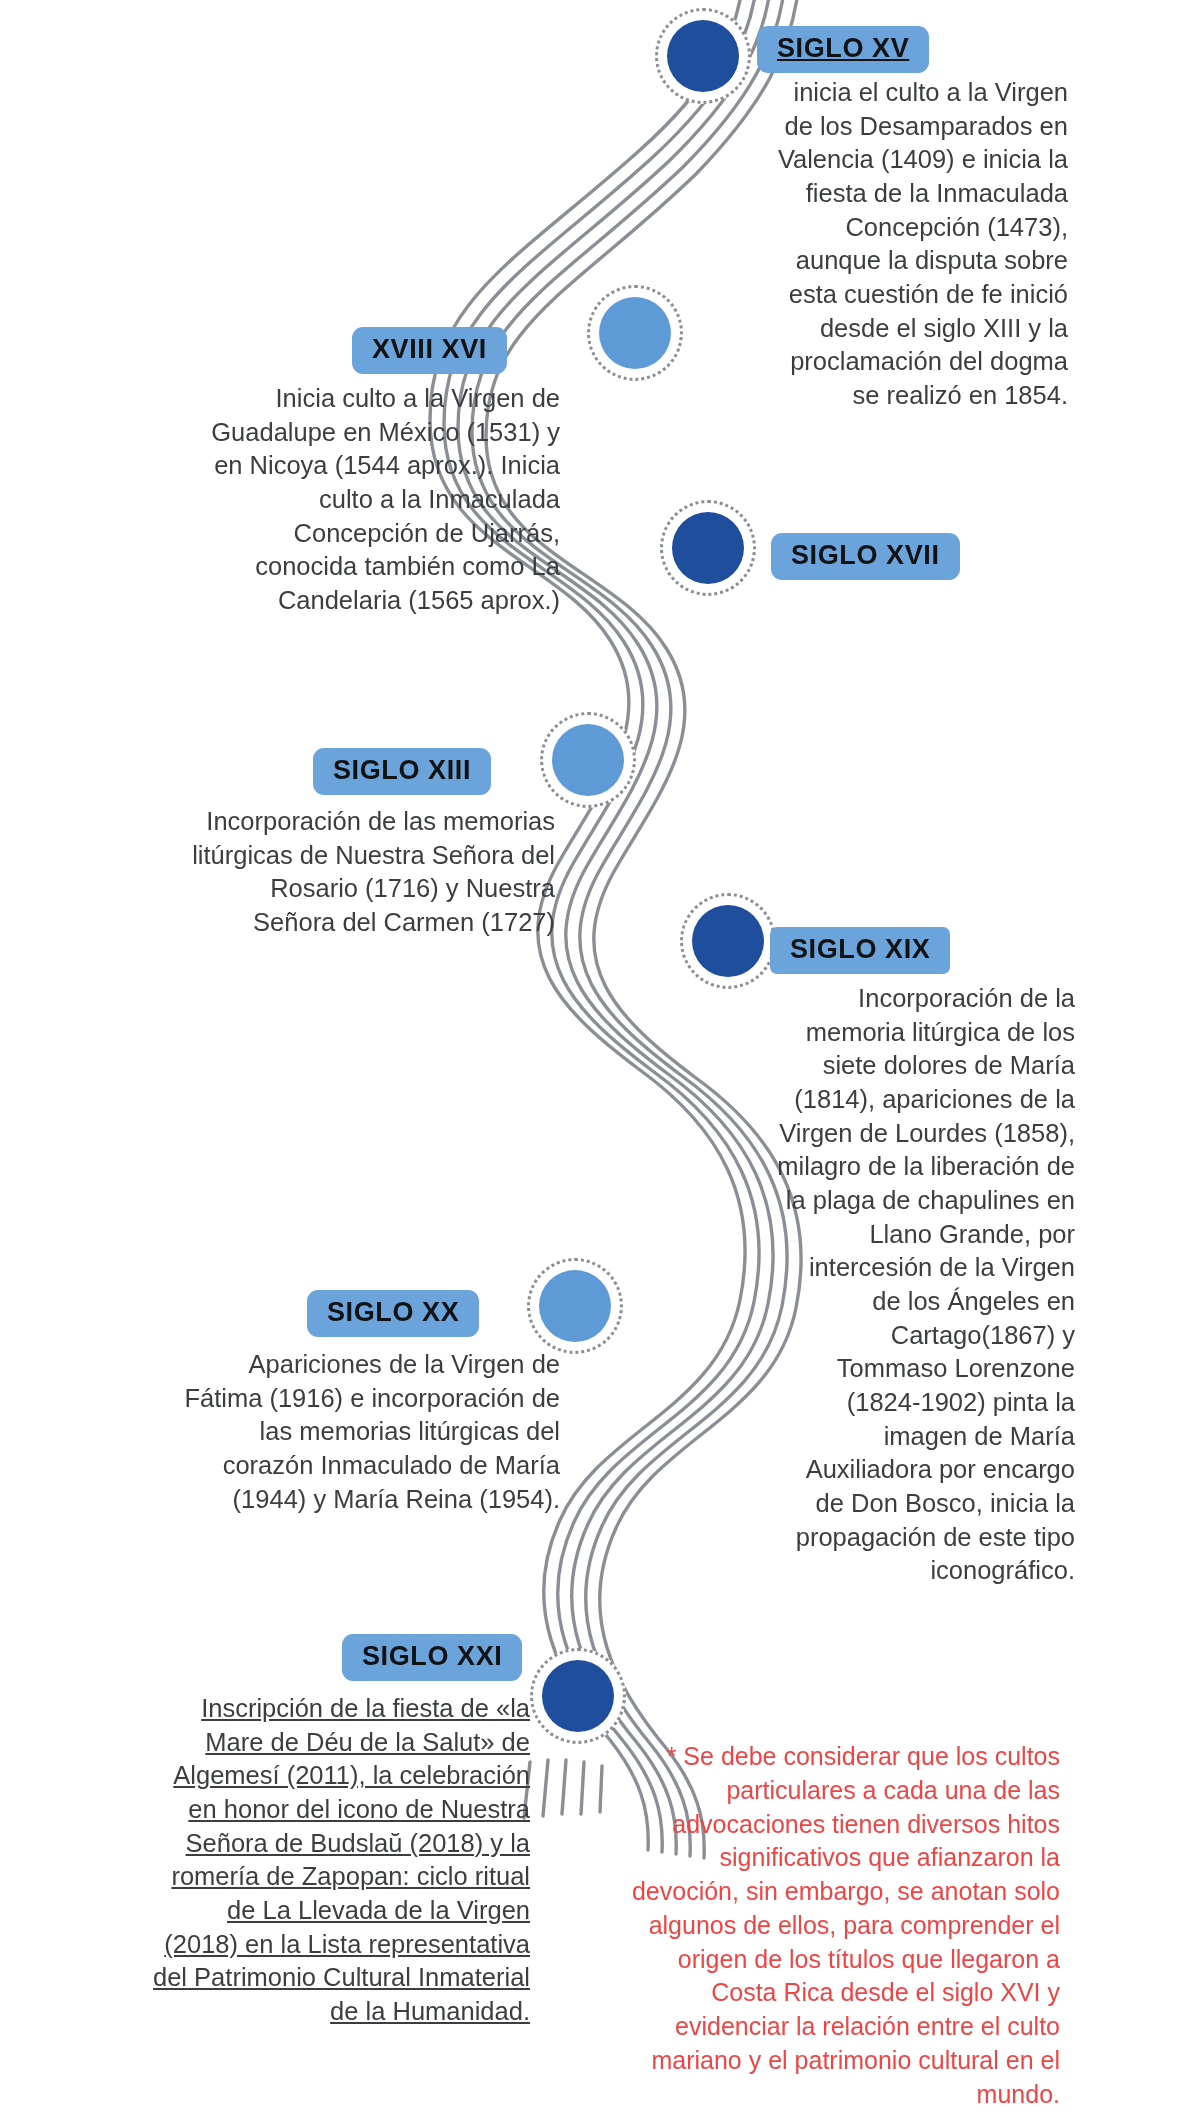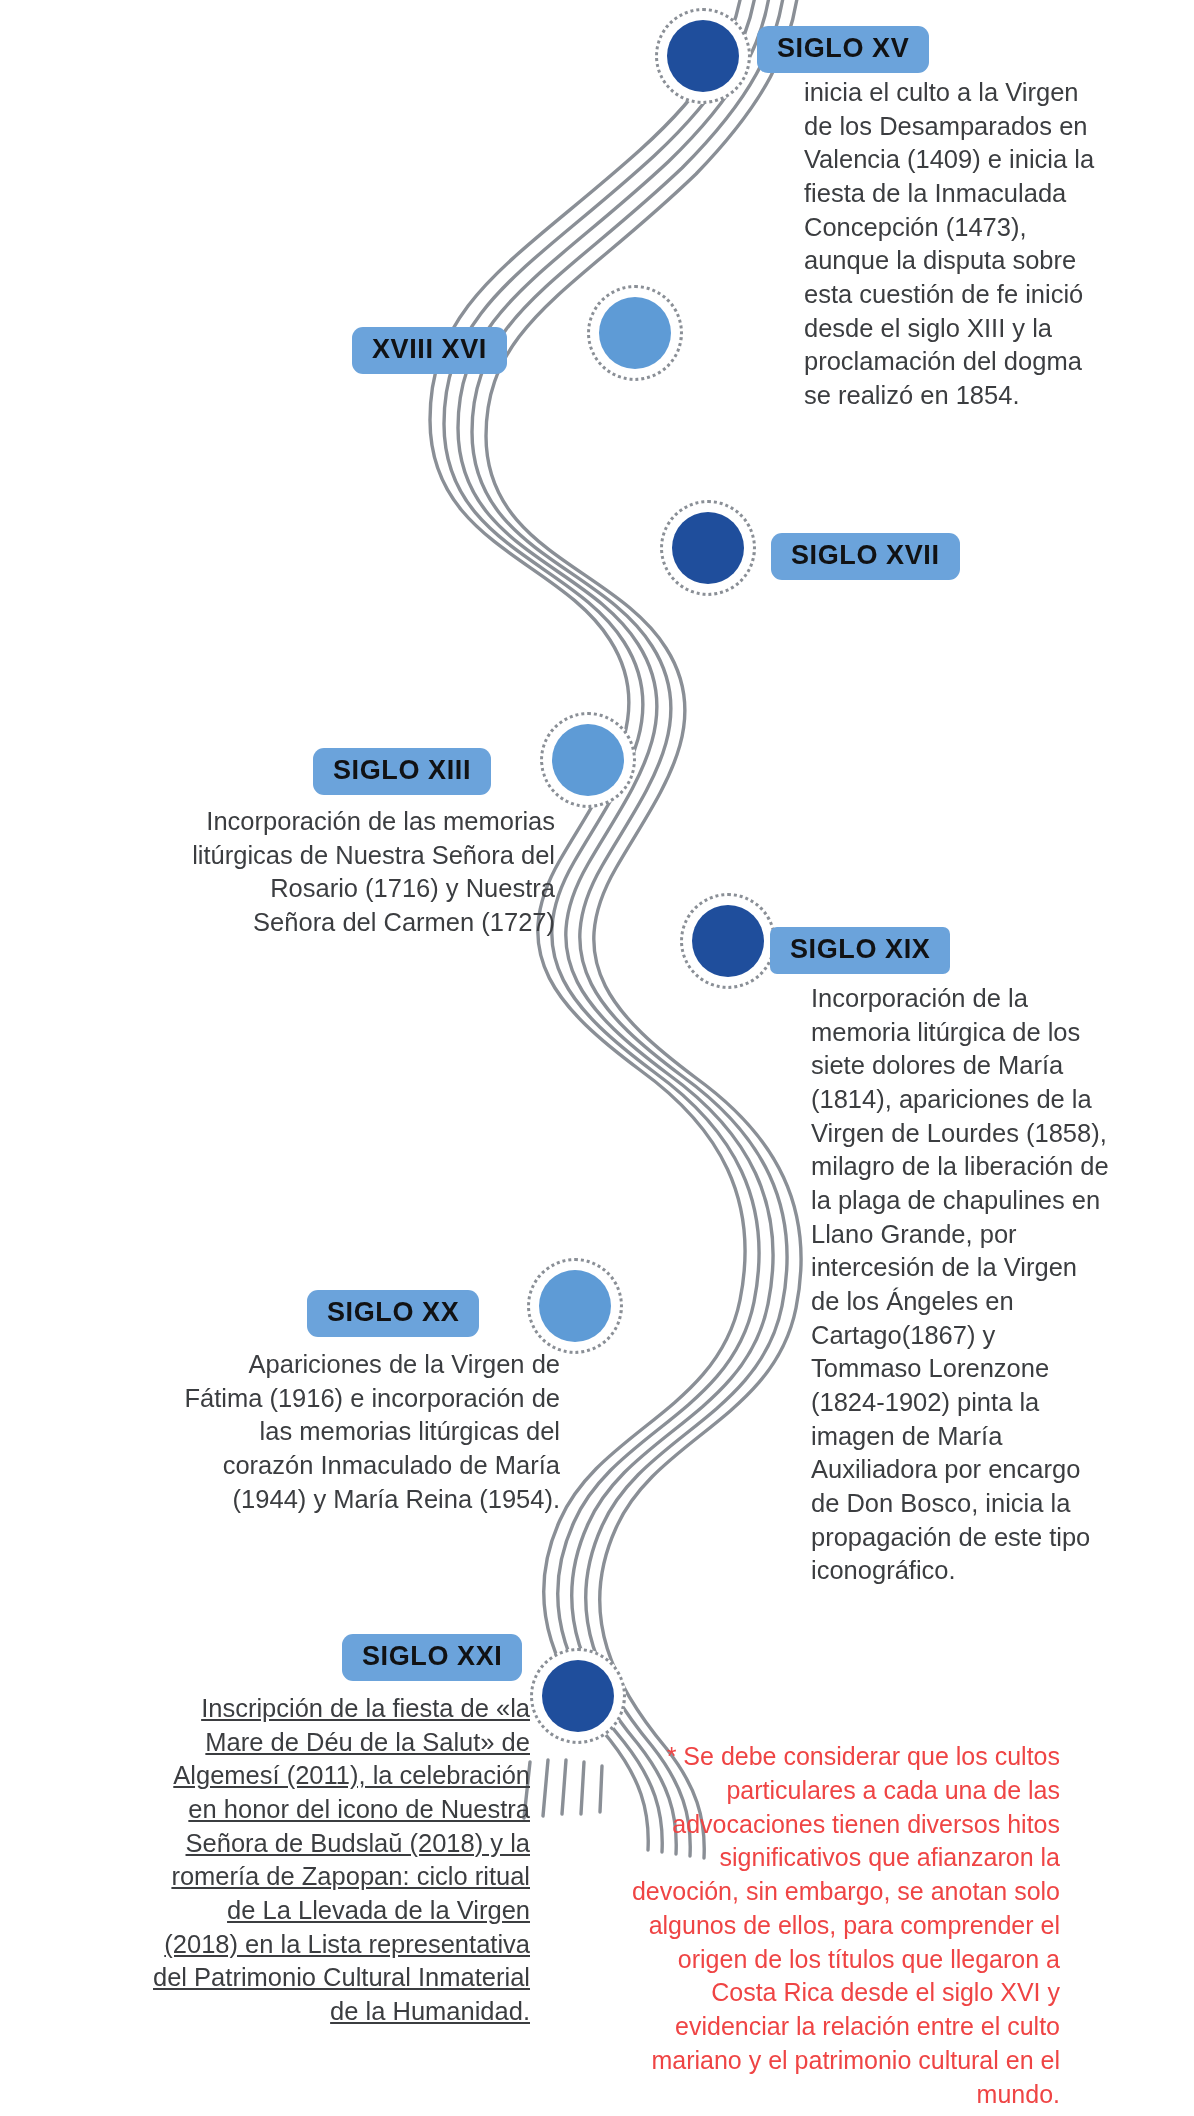--- a/index.html
+++ b/index.html
@@ -56,21 +56,21 @@
   }
 
   
   .block {
     position: absolute;
     font-size: 25.5px;
     line-height: 1.32;
     color: #3b3d40;
     z-index: 4;
   }
-  .block.right { text-align: left; margin-left: 36px; }
+  .block.right { text-align: right; }
   .block.left  { text-align: right; }
 
   .footnote {
     position: absolute;
     font-size: 25px;
     line-height: 1.35;
     color: #ef4444;
     text-align: right;
     z-index: 4;
   }
@@ -136,30 +136,31 @@
   <svg style="position:absolute;left:520px;top:1756px;width:110px;height:70px;z-index:3;" aria-hidden="true">
     <g stroke="#8a8f96" stroke-width="3.4" stroke-linecap="round" fill="none">
       <path d="M10,6 L4,62"></path>
         <path d="M28,4 L23,60"></path>
         <path d="M46,4 L42,58"></path>
       <path d="M64,6 L61,58"></path>
         <path d="M82,10 L80,56"></path>
     </g>
   </svg>
 
-  <div class="badge" style="left:757px;  top:26px;">SIGLO XV</div>
+  <div class="badge" style="left:757px;  top:26px;text-decoration:underline;">SIGLO XV</div>
   <div class="badge" style="left:352px;  top:327px;">XVIII XVI</div>
   <div class="badge" style="left:771px;  top:533px;">SIGLO XVII</div>
   <div class="badge" style="left:313px;  top:748px;">SIGLO XIII</div>
   <div class="badge" style="left:770px;  top:927px;border-radius:7px;">SIGLO XIX</div>
   <div class="badge" style="left:307px;  top:1290px;">SIGLO XX</div>
   <div class="badge" style="left:342px;  top:1634px;">SIGLO XXI</div>
 
   <div class="block right" style="left:768px; top:76px;  width:300px;">inicia el culto a la Virgen de los Desamparados en Valencia (1409) e inicia la fiesta de la Inmaculada Concepción (1473), aunque la disputa sobre esta cuestión de fe inició desde el siglo XIII y la proclamación del dogma se realizó en 1854.</div>
 
+  <div class="block left" style="left:188px; top:382px; width:372px;">Inicia culto a la Virgen de Guadalupe en México (1531) y en Nicoya (1544 aprox.). Inicia culto a la Inmaculada Concepción de Ujarrás, conocida también como La Candelaria (1565 aprox.)</div>
 
 
   <div class="block left" style="left:185px; top:805px; width:370px;">Incorporación de las memorias litúrgicas de Nuestra Señora del Rosario (1716) y Nuestra Señora del Carmen (1727)</div>
 
   <div class="block right" style="left:775px; top:982px; width:300px;">Incorporación de la memoria litúrgica de los siete dolores de María (1814), apariciones de la Virgen de Lourdes (1858), milagro de la liberación de la plaga de chapulines en Llano Grande, por intercesión de la Virgen de los Ángeles en Cartago(1867) y Tommaso Lorenzone (1824-1902) pinta la imagen de María Auxiliadora por encargo de Don Bosco, inicia la propagación de este tipo iconográfico.</div>
 
   <div class="block left" style="left:180px; top:1348px; width:380px;">Apariciones de la Virgen de Fátima (1916) e incorporación de las memorias litúrgicas del corazón Inmaculado de María (1944) y María Reina (1954).</div>
 
   <div class="block left" style="left:150px; top:1692px; width:380px;text-decoration:underline;">Inscripción de la fiesta de «la Mare de Déu de la Salut» de Algemesí (2011), la celebración en honor del icono de Nuestra Señora de Budslaŭ (2018) y la romería de Zapopan: ciclo ritual de La Llevada de la Virgen (2018) en la Lista representativa del Patrimonio Cultural Inmaterial de la Humanidad.</div>
 

